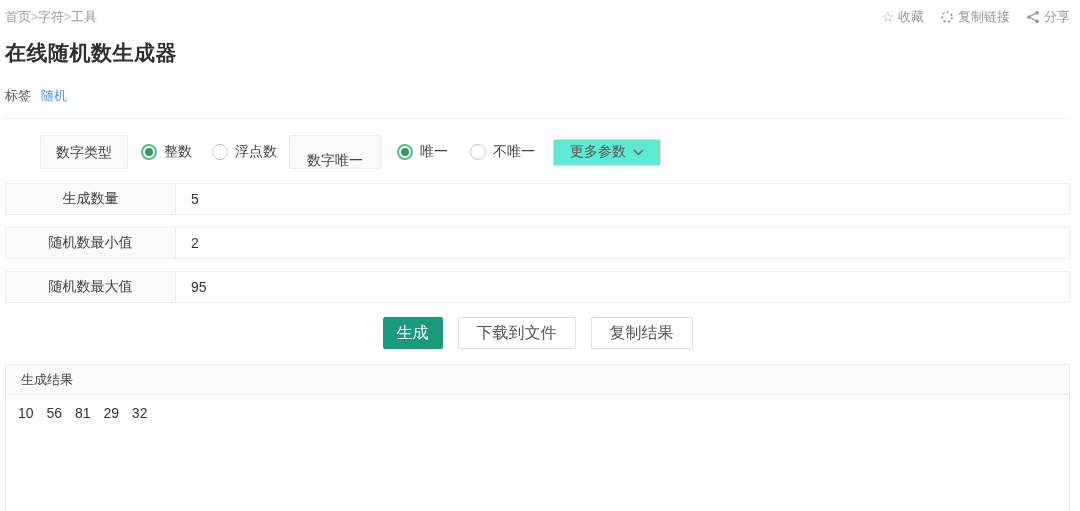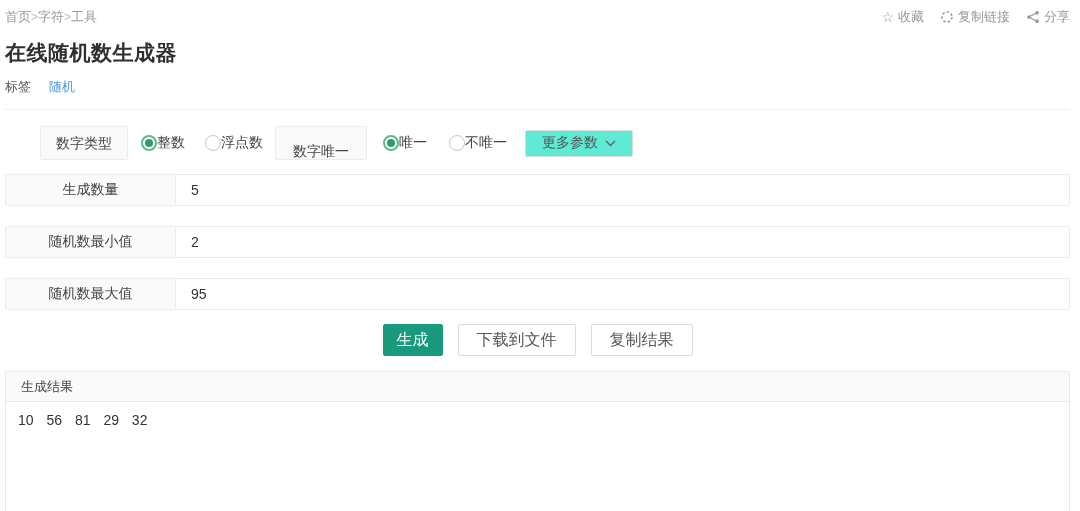--- a/index.html
+++ b/index.html
@@ -16,34 +16,34 @@
   .breadcrumb { font-size: 13px; color: #999; display: flex; align-items: center; }
   .breadcrumb a { color: #999; text-decoration: none; cursor: pointer; }
   .breadcrumb .sep { color: #bbb; font-size: 12px; }
   .actions { display: flex; align-items: center; gap: 16px; font-size: 13px; color: #999; }
   .action { display: flex; align-items: center; gap: 4px; cursor: pointer; color: #999; text-decoration: none; }
   .action .star { font-size: 14px; line-height: 1; }
   .action svg { display: block; }
 
   
   .title { font-size: 21px; font-weight: 600; color: #2f2f2f; margin-top: 13px; letter-spacing: 0.5px; }
-  .tags { margin-top: 11px; font-size: 13px; display: flex; gap: 18px; align-items: flex-start; }
+  .tags { margin-top: 20px; font-size: 13px; display: flex; gap: 10px; align-items: flex-start; }
   .tags .tags-label { color: #555; }
   .tags a { color: #4a9ae0; text-decoration: none; cursor: pointer; }
   .divider { border-bottom: 1px solid #efefef; margin-top: 13px; }
 
   
   .opts-row { display: flex; align-items: center; margin-top: 16px; height: 34px; }
   .opt-label {
     height: 34px; line-height: 32px; text-align: center; font-size: 14px; color: #444;
     background: #fafafa; border: 1px solid #ececec; border-radius: 2px; padding: 0 14px; margin-left: 35px;
   }
   .opt-label.w1 { width: 88px; padding: 0; }
   .opt-label.w2 { width: 92px; padding: 8px; margin-left: 12px; }
-  .radio-item { display: flex; align-items: center; font-size: 14px; color: #444; cursor: pointer; }
+  .radio-item { display: flex; align-items: center; gap: 7px; font-size: 14px; color: #444; cursor: pointer; }
   .ml13 { margin-left: 13px; } .ml20 { margin-left: 20px; } .ml16 { margin-left: 16px; }
   .ml22 { margin-left: 22px; } .ml18 { margin-left: 18px; }
   .radio {
     width: 16px; height: 16px; border-radius: 50%;
     border: 1px solid #c8c8c8; background: #fff;
     display: inline-flex; align-items: center; justify-content: center;
   }
   .radio.checked { border: 2px solid #5fb98a; }
   .radio.checked::after {
     content: ""; width: 8px; height: 8px; border-radius: 50%; background: #2d9e66;
@@ -52,21 +52,21 @@
     height: 27px; background: #5eead4; border: 1px solid #dcdcdc; border-radius: 2px;
     font-size: 14px; color: #555; padding: 0 16px; display: flex; align-items: center; gap: 7px;
     cursor: pointer; font-family: inherit;
   }
 
   
   .field-row {
     display: flex; align-items: stretch; border: 1px solid #ececec; border-radius: 2px;
     height: 32px; margin-top: 14px; background: #fff;
   }
-  .field-row + .field-row { margin-top: 20px; }
+  .field-row + .field-row { margin-top: 12px; }
   .field-label {
     width: 170px; background: #fafafa; border-right: 1px solid #ececec;
     display: flex; align-items: center; justify-content: center;
     font-size: 14px; color: #444; flex: 0 0 170px;
   }
   .field-value {
     flex: 1; display: flex; align-items: center; padding-left: 15px;
     font-size: 14px; color: #333; cursor: text;
   }
 

